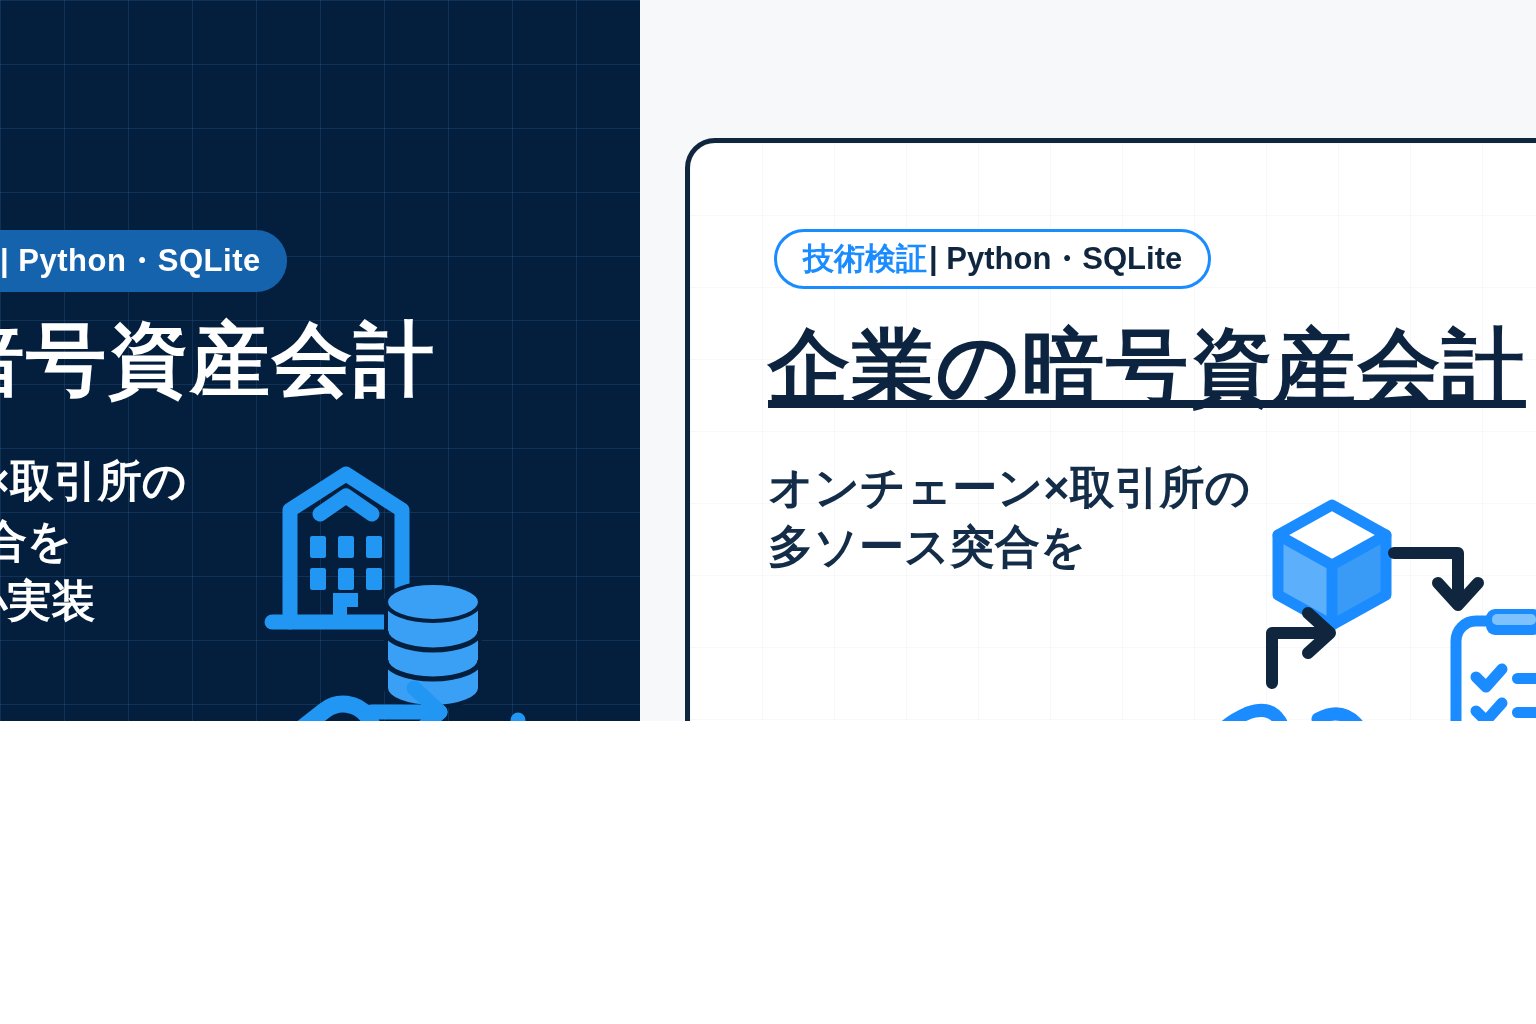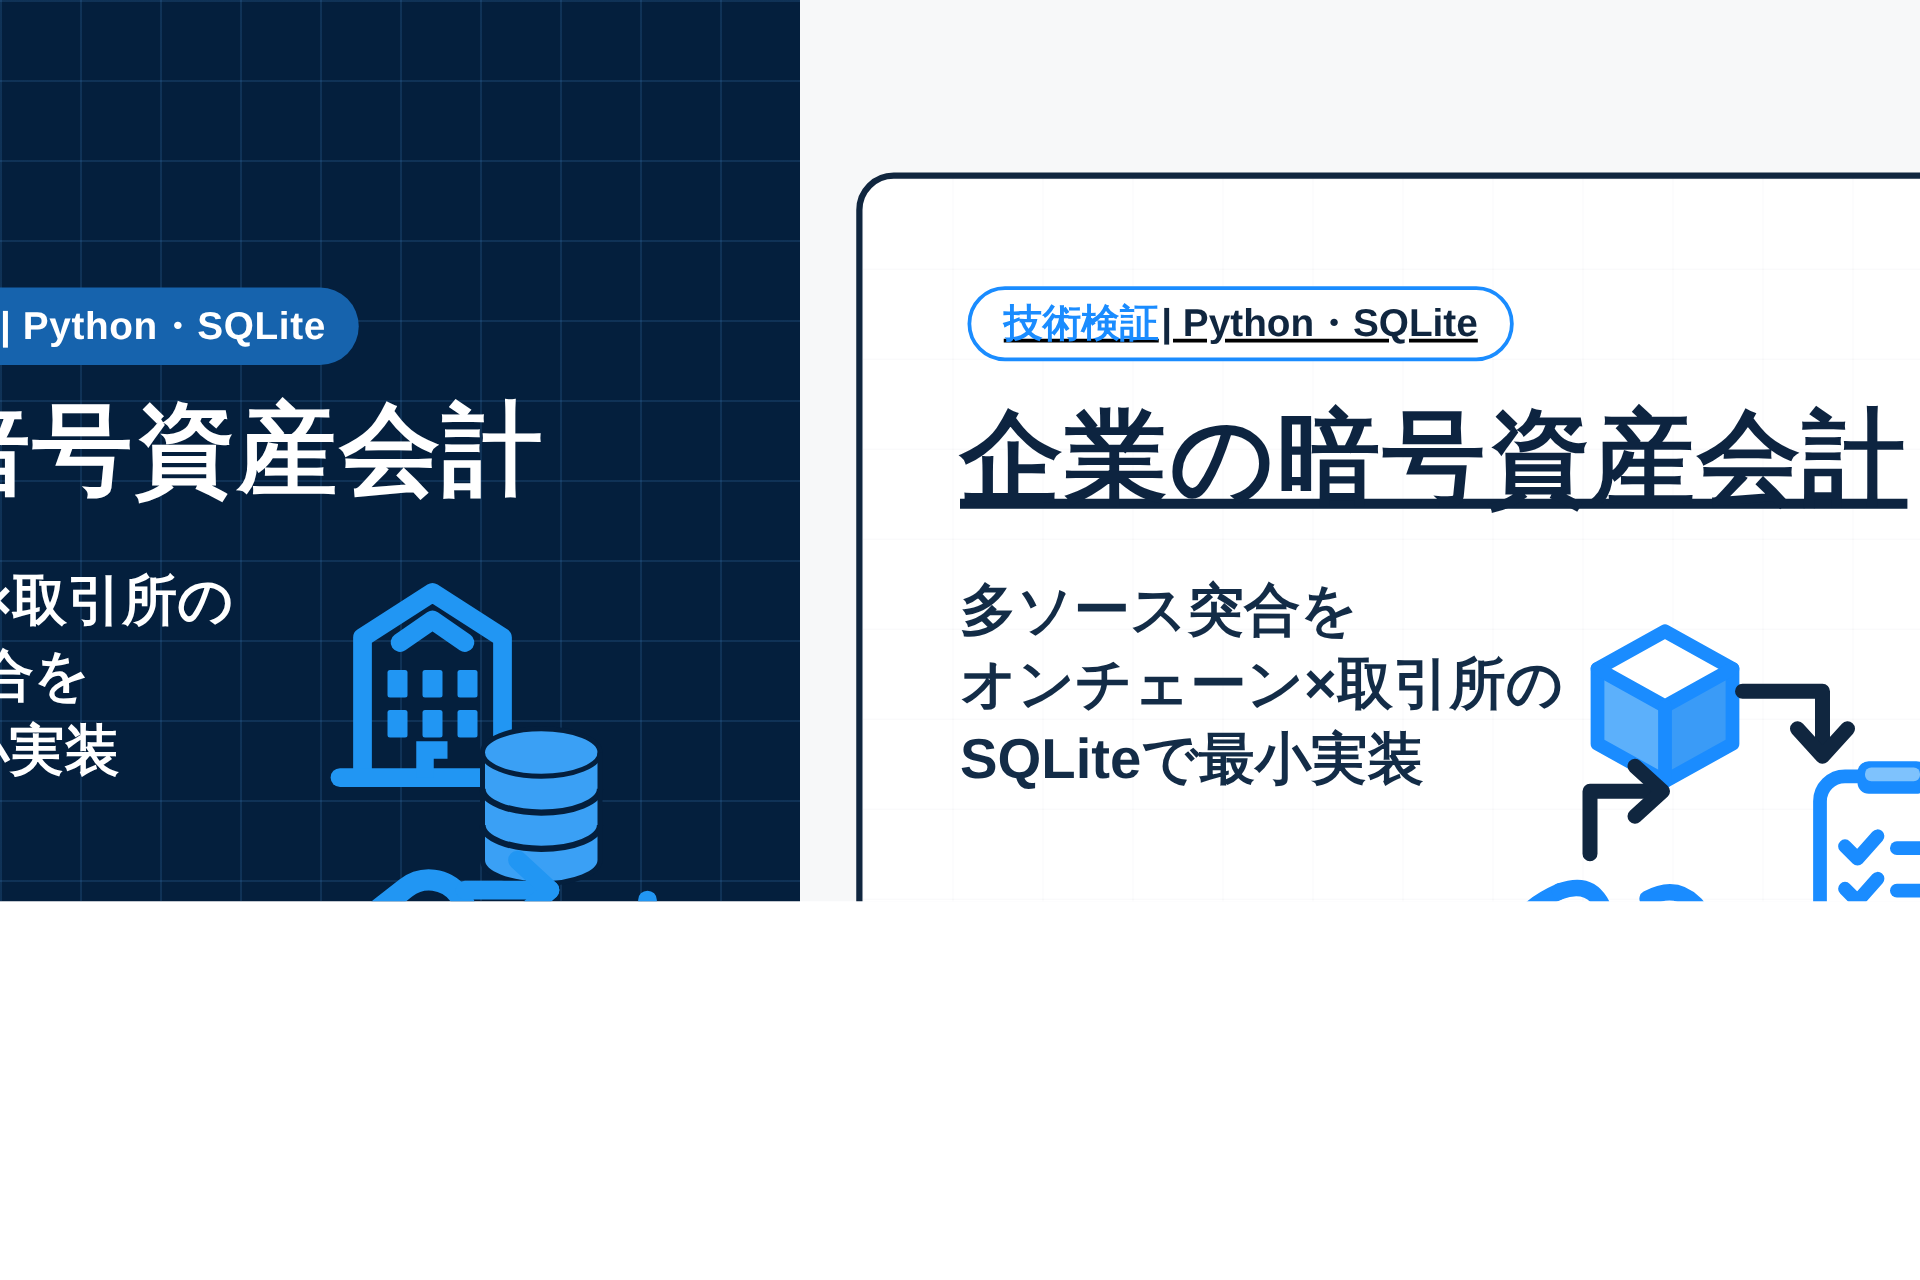--- a/index.html
+++ b/index.html
@@ -71,21 +71,20 @@
 
   .r-badge{
     position:absolute;left:84px;top:86px;
     height:60px;box-sizing:border-box;
     padding:0 26px;
     display:flex;align-items:center;
     border:3px solid #1a8cff;border-radius:34px;
     background:#ffffff;
     font-size:31px;font-weight:700;white-space:nowrap;
     letter-spacing:0px;
-    text-decoration:underline;
   }
   .r-badge .jp{color:#1a8cff;}
   .r-badge .lt{color:#10263f;margin-left:2px;}
 
   .r-title{
     position:absolute;left:78px;top:183px;
     color:#0d2440;font-size:82px;font-weight:700;
     letter-spacing:2px;white-space:nowrap;line-height:1;text-decoration:underline;
   }
   .r-sub{
@@ -175,23 +174,22 @@
       <div class="card-grid"></div>
 
       <div class="r-badge">
         <span class="jp">技術検証</span>
         <span class="lt">| Python・SQLite</span>
       </div>
 
       <div class="r-title">企業の暗号資産会計</div>
 
       <div class="r-sub">
+        <div>オンチェーン×取引所の</div>
         <div>多ソース突合を</div>
-        <div>オンチェーン×取引所の</div>
-        <div>SQLiteで最小実装</div>
       </div>
 
       <svg class="r-art" viewBox="0 0 380 330">
 
         <g>
           <path d="M132 22 L186 52 L186 112 L132 142 L78 112 L78 52 Z" fill="#ffffff"></path>
           <path d="M78 52 L132 82 L132 142 L78 112 Z" fill="#5cb0fb"></path>
           <path d="M186 52 L132 82 L132 142 L186 112 Z" fill="#3a9bf7"></path>
           <path d="M132 22 L186 52 L186 112 L132 142 L78 112 L78 52 Z" fill="none" stroke="#1a8cff" stroke-width="11" stroke-linejoin="round"></path>
           <path d="M78 52 L132 82 L186 52" fill="none" stroke="#1a8cff" stroke-width="11" stroke-linejoin="round" stroke-linecap="round"></path>

